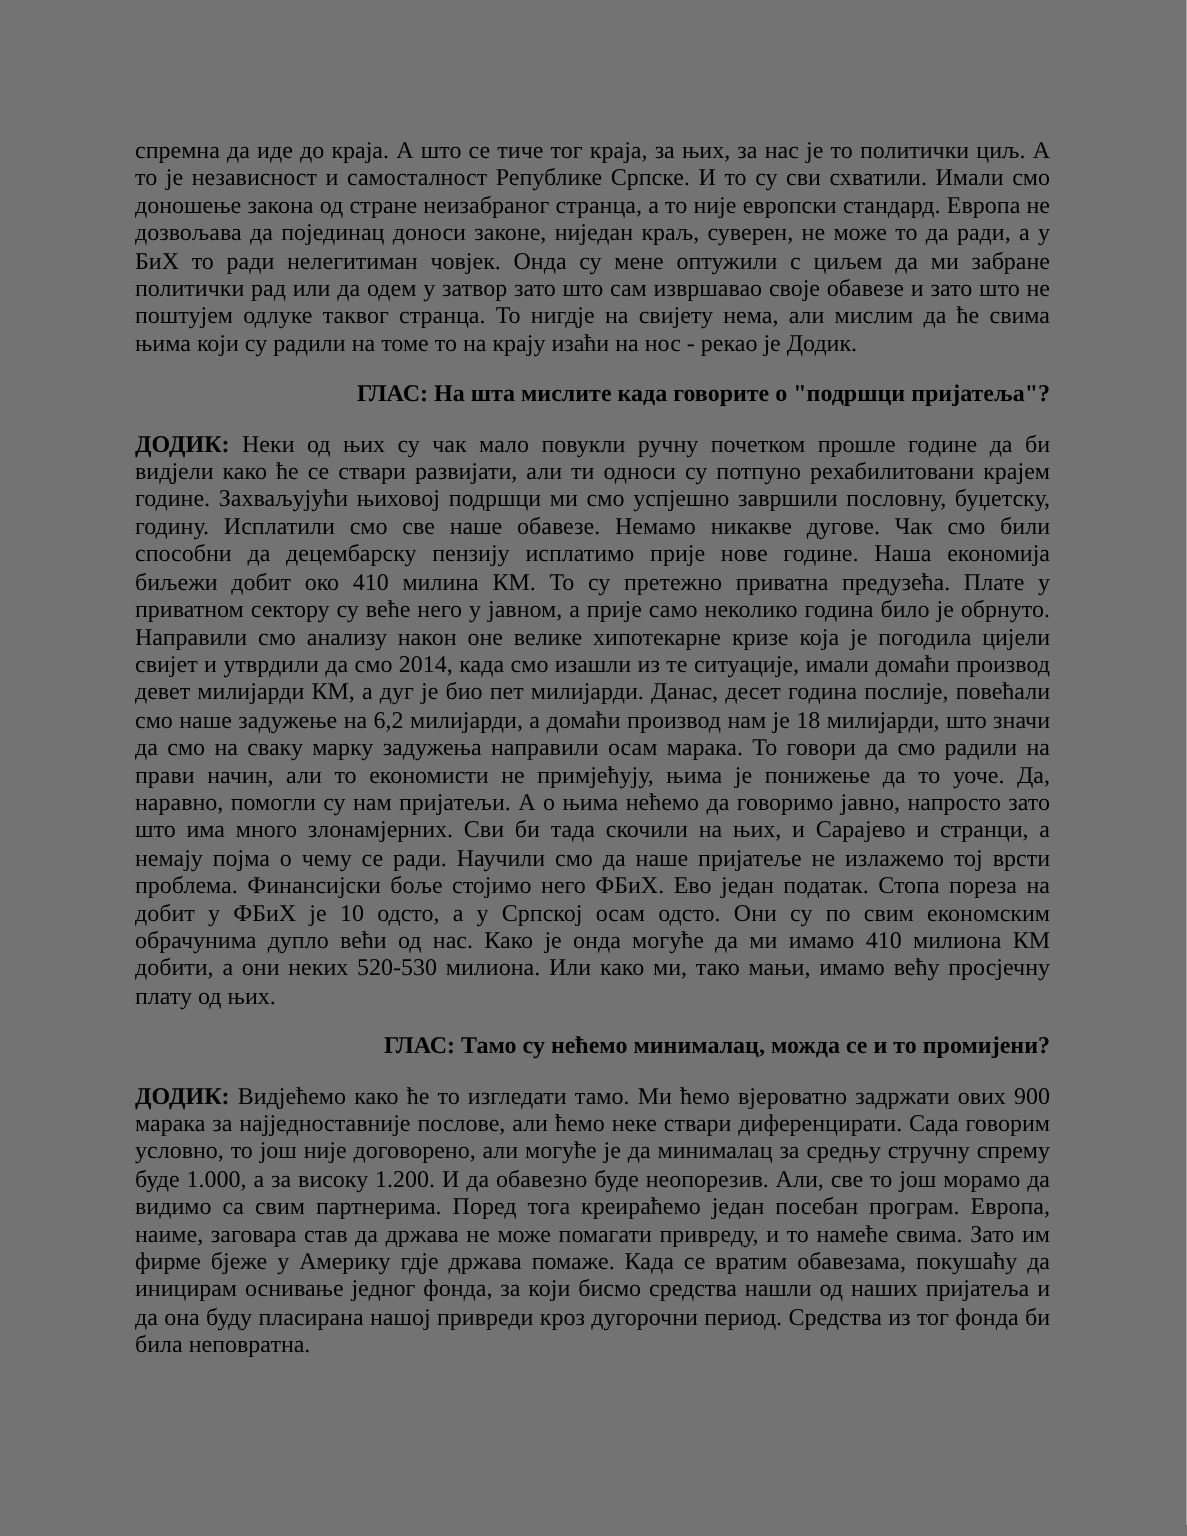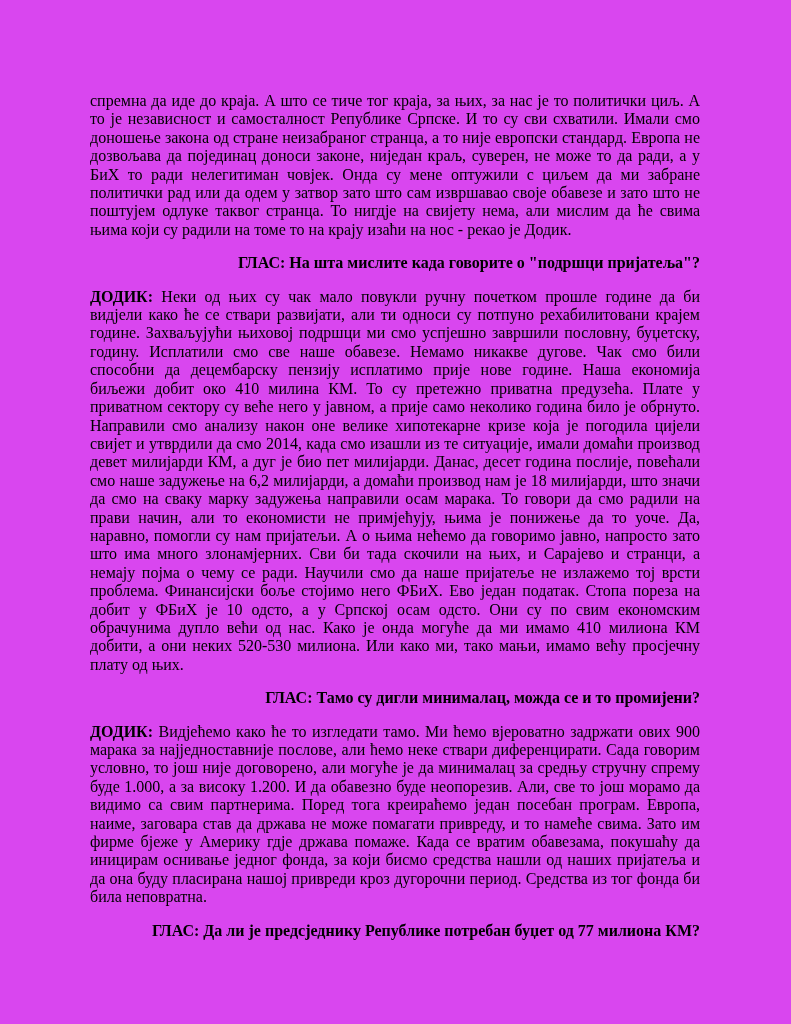--- a/index.html
+++ b/index.html
@@ -10,21 +10,21 @@
   body {
     width: 791px;
     height: 1024px;
     overflow: hidden;
   }
   .page {
     box-sizing: border-box;
     width: 791px;
     height: 1024px;
     padding: 92px 91px 0 90px;
-    background: #d946ef;
+    background: #737373;
     color: #000000;
     font-family: "Liberation Serif", "DejaVu Serif", serif;
     font-size: 16px;
     line-height: 18.4px;
   }
   .block {
     margin: 0 0 15px 0;
     text-align: justify;
   }
   .question {
@@ -49,26 +49,22 @@
     <span>На шта мислите када говорите о "подршци пријатеља"?</span>
   </p>
 
   <p class="block">
     <span class="speaker">ДОДИК:</span>
     <span>Неки од њих су чак мало повукли ручну почетком прошле године да би видјели како ће се ствари развијати, али ти односи су потпуно рехабилитовани крајем године. Захваљујући њиховој подршци ми смо успјешно завршили пословну, буџетску, годину. Исплатили смо све наше обавезе. Немамо никакве дугове. Чак смо били способни да децембарску пензију исплатимо прије нове године. Наша економија биљежи добит око 410 милина КМ. То су претежно приватна предузећа. Плате у приватном сектору су веће него у јавном, а прије само неколико година било је обрнуто. Направили смо анализу након оне велике хипотекарне кризе која је погодила цијели свијет и утврдили да смо 2014, када смо изашли из те ситуације, имали домаћи производ девет милијарди КМ, а дуг је био пет милијарди. Данас, десет година послије, повећали смо наше задужење на 6,2 милијарди, а домаћи производ нам је 18 милијарди, што значи да смо на сваку марку задужења направили осам марака. То говори да смо радили на прави начин, али то економисти не примјећују, њима је понижење да то уоче. Да, наравно, помогли су нам пријатељи. А о њима нећемо да говоримо јавно, напросто зато што има много злонамјерних. Сви би тада скочили на њих, и Сарајево и странци, а немају појма о чему се ради. Научили смо да наше пријатеље не излажемо тој врсти проблема. Финансијски боље стојимо него ФБиХ. Ево један податак. Стопа пореза на добит у ФБиХ је 10 одсто, а у Српској осам одсто. Они су по свим економским обрачунима дупло већи од нас. Како је онда могуће да ми имамо 410 милиона КМ добити, а они неких 520-530 милиона. Или како ми, тако мањи, имамо већу просјечну плату од њих.</span>
   </p>
 
   <p class="block question">
     <span class="speaker">ГЛАС:</span>
-    <span>Тамо су дигли минималац, можда се и то промијени?</span>
+    <span>Тамо су нећемо минималац, можда се и то промијени?</span>
   </p>
 
   <p class="block">
     <span class="speaker">ДОДИК:</span>
     <span>Видјећемо како ће то изгледати тамо. Ми ћемо вјероватно задржати ових 900 марака за најједноставније послове, али ћемо неке ствари диференцирати. Сада говорим условно, то још није договорено, али могуће је да минималац за средњу стручну спрему буде 1.000, а за високу 1.200. И да обавезно буде неопорезив. Али, све то још морамо да видимо са свим партнерима. Поред тога креираћемо један посебан програм. Европа, наиме, заговара став да држава не може помагати привреду, и то намеће свима. Зато им фирме бјеже у Америку гдје држава помаже. Када се вратим обавезама, покушаћу да иницирам оснивање једног фонда, за који бисмо средства нашли од наших пријатеља и да она буду пласирана нашој привреди кроз дугорочни период. Средства из тог фонда би била неповратна.</span>
   </p>
 
-  <p class="block question">
-    <span class="speaker">ГЛАС:</span>
-    <span>Да ли је предсједнику Републике потребан буџет од 77 милиона КМ?</span>
-  </p>
 
 </div>
 
 </body></html>

